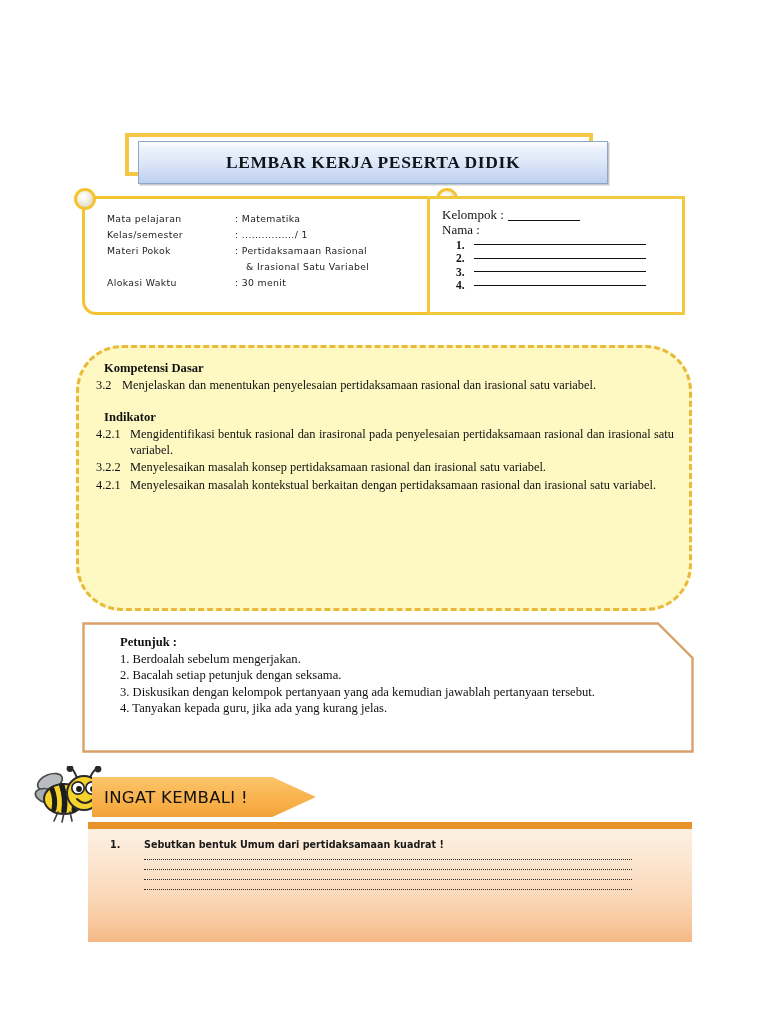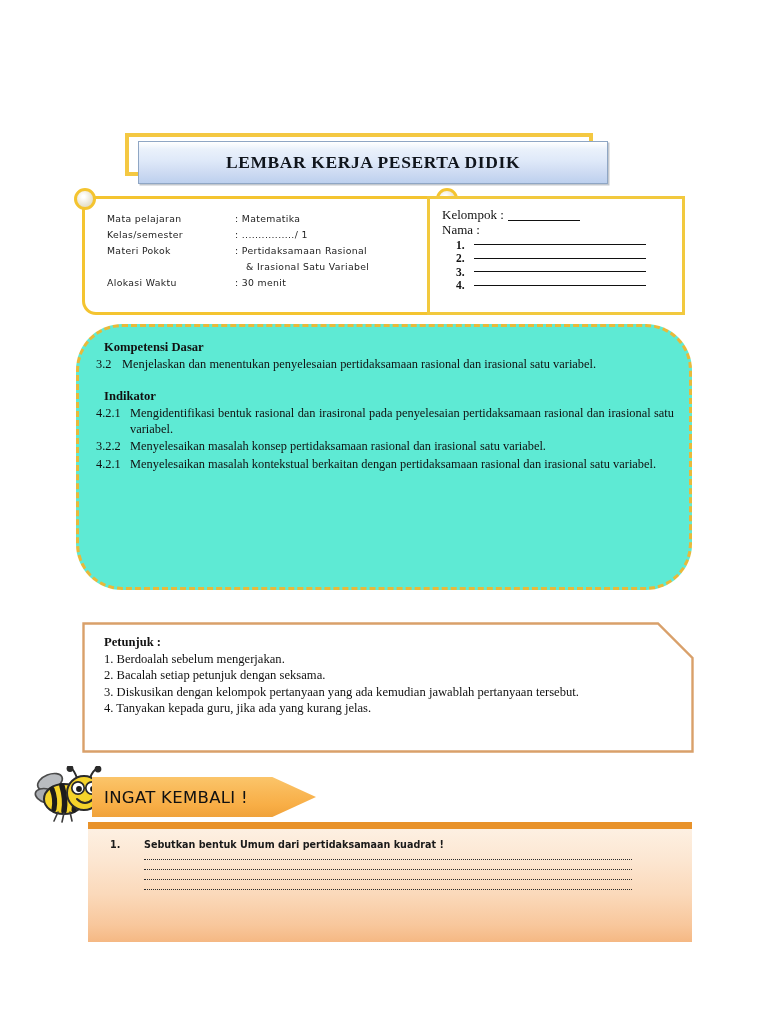--- a/index.html
+++ b/index.html
@@ -113,25 +113,25 @@
     display: inline-block;
     width: 172px; height: 0;
     border-bottom: 1.6px solid #111;
     margin-left: 9px; margin-bottom: 3px;
     vertical-align: middle;
   }
 
   
   #kd-box {
     position: absolute;
-    left: 76px; top: 324px;
+    left: 76px; top: 345px;
     width: 616px; height: 266px;
     border: 3.5px dashed #e8b93a;
     border-radius: 46px;
-    background: #5eead4;
+    background: #fef9c3;
     padding: 11px 15px 0 17px;
   }
   #kd-box .hd {
     font-family: "Liberation Serif", serif;
     font-weight: bold; font-size: 12.6px; color: #111;
     margin: 2px 0 1px 8px;
   }
   #kd-box .ind-hd { margin-top: 17px; }
   .numrow {
     display: flex;
@@ -145,21 +145,21 @@
   .numrow .b.nj { text-align: left; }
   .kd-n  { width: 26px; }
   .ind-n { width: 34px; }
 
   
   #petunjuk-box {
     position: absolute;
     left: 82px; top: 622px;
     width: 528px; height: 131px;
     background: #ffffff;
-    padding: 13px 0 0 22px;
+    padding: 13px 0 0 38px;
     -webkit-clip-path: polygon(0 0, calc(100% - 36px) 0, 100% 36px, 100% 100%, 0 100%);
     clip-path: polygon(0 0, calc(100% - 36px) 0, 100% 36px, 100% 100%, 0 100%);
   }
   #petunjuk-frame {
     position: absolute;
     left: 82px; top: 622px;
     width: 612px; height: 131px;
     pointer-events: none;
   }
   #petunjuk-box .ph {

